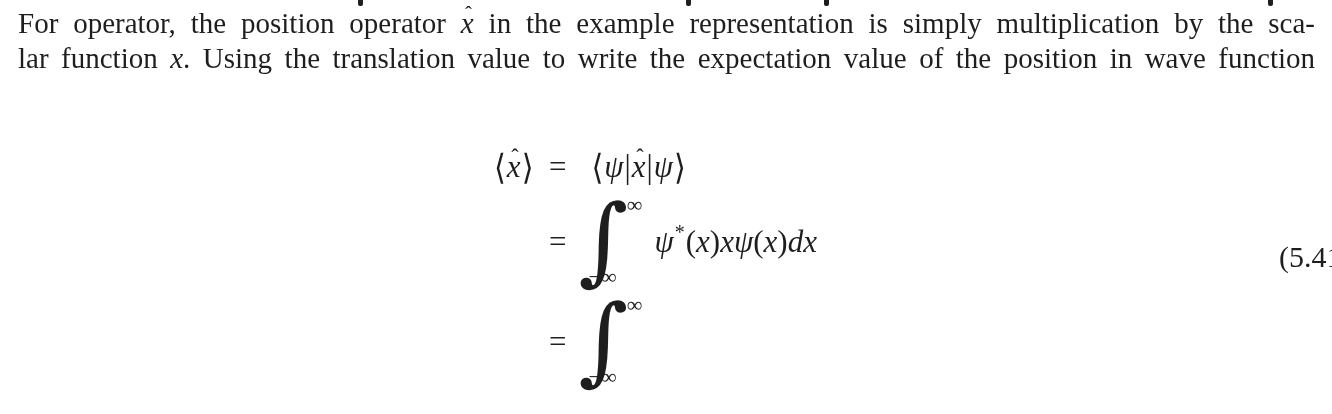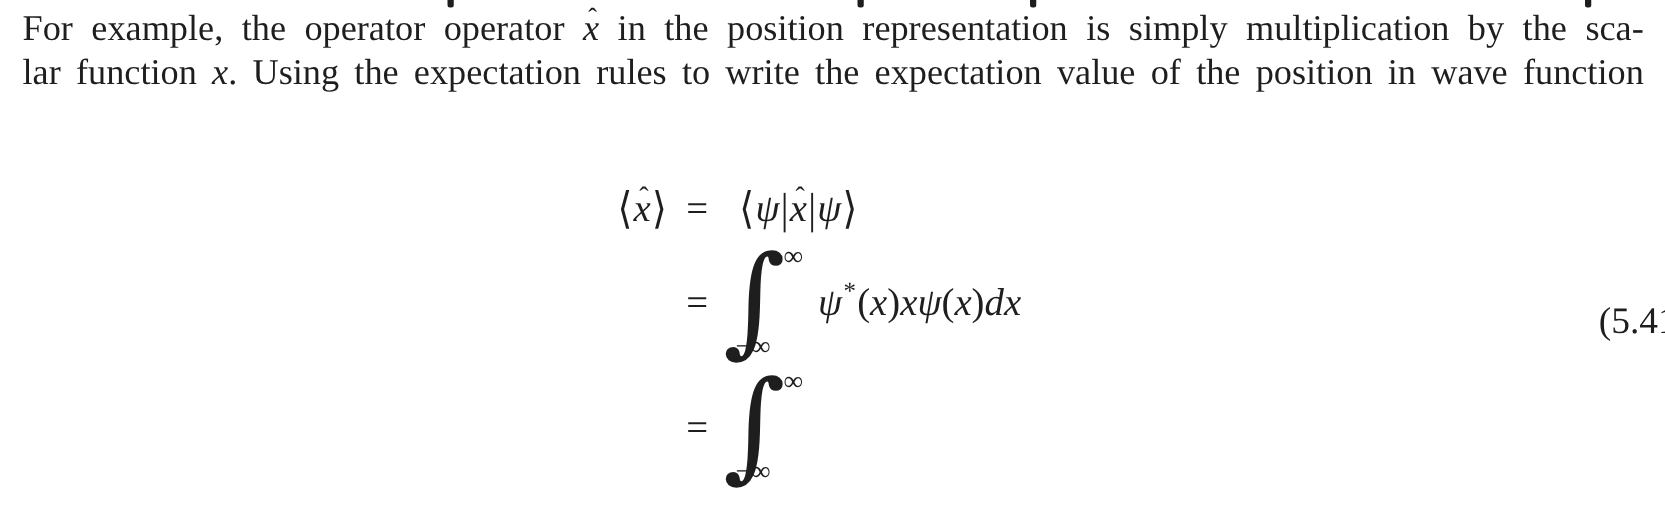--- a/index.html
+++ b/index.html
@@ -81,22 +81,22 @@
 <div class="page">
 
   <div class="clipped-line">
     <span class="desc d1"></span>
     <span class="desc d2"></span>
     <span class="desc d3"></span>
     <span class="desc d4"></span>
   </div>
 
   <div class="para">
-    <div class="pline jl"><span>For example, the operator operator </span><span class="t-hat"><span class="hbase">x</span><span class="hmark">ˆ</span></span><span> in the position representation is simply multiplication by the sca-</span></div>
-    <div class="pline jl"><span>lar function </span><span class="mvar">x</span><span>. Using the expectation rules to write the expectation value of the position in wave function</span></div>
+    <div class="pline jl"><span>For operator, the position operator </span><span class="t-hat"><span class="hbase">x</span><span class="hmark">ˆ</span></span><span> in the example representation is simply multiplication by the sca-</span></div>
+    <div class="pline jl"><span>lar function </span><span class="mvar">x</span><span>. Using the translation value to write the expectation value of the position in wave function</span></div>
   </div>
 
   <div class="eq">
 
     <div class="eq-row eq-row1">
       <span class="lhs-cell"><span class="t-ang">⟨</span><span class="t-hat"><span class="hbase">x</span><span class="hmark">ˆ</span></span><span class="t-ang">⟩</span></span>
       <span class="rel">=</span>
       <span class="rhs"><span class="t-ang">⟨</span><span class="t-it">ψ</span><span class="t-bar">|</span><span class="t-hat"><span class="hbase">x</span><span class="hmark">ˆ</span></span><span class="t-bar">|</span><span class="t-it">ψ</span><span class="t-ang">⟩</span></span>
     </div>
 

